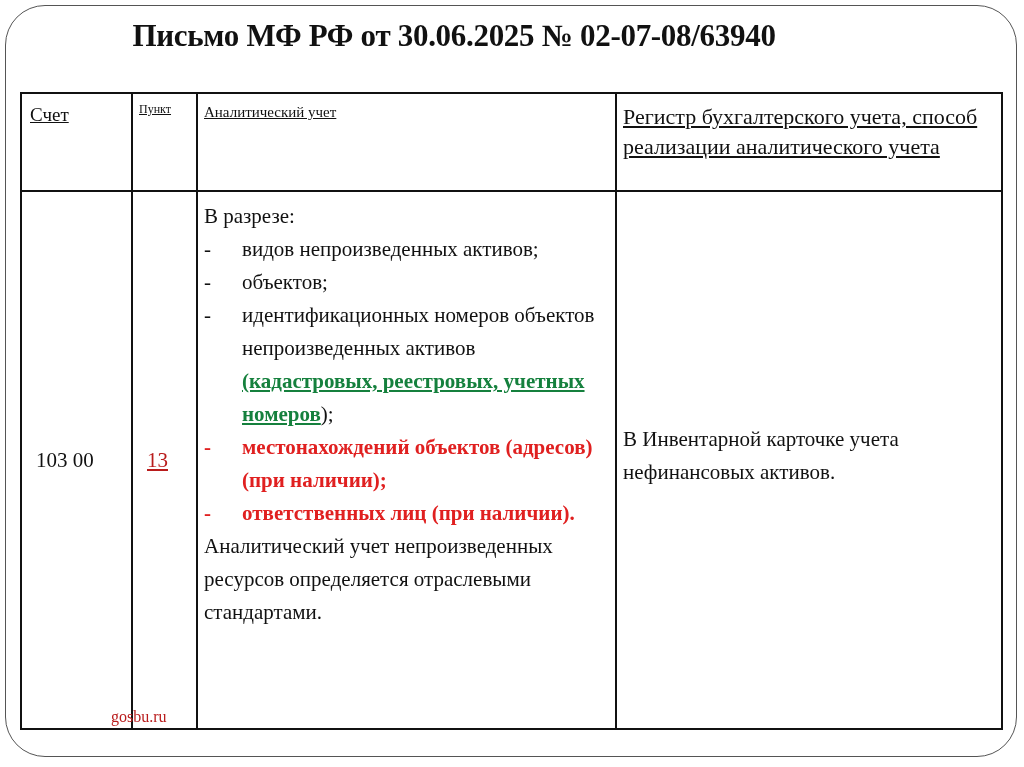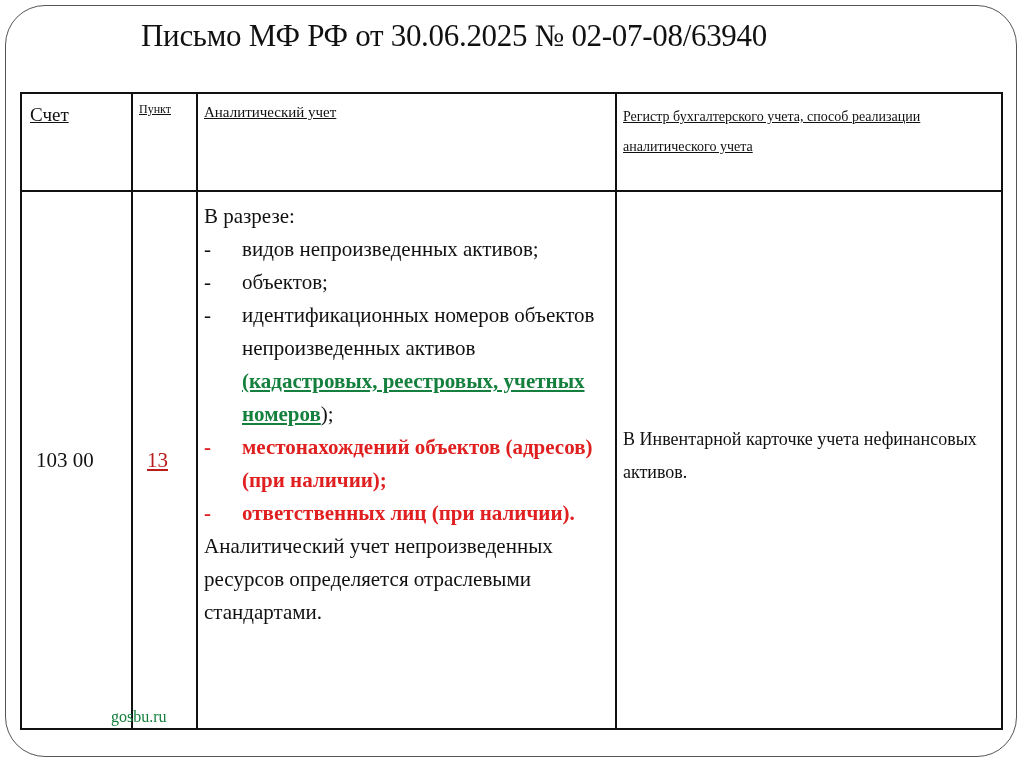--- a/index.html
+++ b/index.html
@@ -1,37 +1,37 @@
 <!DOCTYPE html>
 <html><head>
 <meta charset="utf-8">
 <style>
   html, body { margin:0; padding:0; background:#ffffff; }
   body { width:1024px; height:767px; position:relative; overflow:hidden; font-family:"Liberation Serif", serif; color:#111; }
   .frame { position:absolute; left:5px; top:5px; width:1012px; height:752px; border:1.5px solid #555; border-radius:40px; box-sizing:border-box; background:#fff; }
-  .title { position:absolute; left:0; top:18px; width:908px; text-align:center; font-family:"Liberation Serif", serif; font-weight:normal; font-size:31px; letter-spacing:-0.3px; color:#111; }
+  .title { position:absolute; left:0; top:18px; width:908px; text-align:center; font-family:"Liberation Serif", serif; font-weight:bold; font-size:31px; letter-spacing:-0.3px; color:#111; }
   table.doc { position:absolute; left:20px; top:92px; width:981px; border-collapse:collapse; table-layout:fixed; }
   table.doc td, table.doc th { border:2px solid #111; vertical-align:top; font-weight:normal; text-align:left; padding:14px; }
   .hdr td { height:70px;text-decoration:underline; }
   .hdr .c1 { font-size:19px; padding:10px 0 0 8px; }
   .hdr .c2 { font-size:12px; padding:8px 0 0 6px;margin-top:24px; }
   .hdr .c3 { font-size:15px; padding:10px 0 16px 6px; }
-  .hdr .c4 { font-size:14px; padding:8px 6px 0 6px; line-height:30px; }
+  .hdr .c4 { font-size:22px; padding:8px 6px 0 6px; line-height:30px; }
   .body-row td { height:508px; }
   .mid { vertical-align:middle !important; }
   .acct { font-size:21px; padding-left:8px; padding-bottom:4px; }
   .punkt { font-size:21px; padding-left:6px; padding-bottom:4px; }
   .punkt a { color:#b91c1c; text-decoration:underline; }
   .analytic { font-size:21px; line-height:33px; padding:8px 4px 8px 6px !important; }
   .li { display:flex; }
   .dash { width:38px; flex:0 0 38px; }
   .red { color:#e02020; font-weight:bold; }
   .red-u { color:#15803d; font-weight:bold; text-decoration:underline; }
-  .register { font-size:18px; line-height:33px; padding:0 6px 8px 6px !important; }
-  .footer { position:absolute; left:111px; top:708px; font-size:16px; color:#15803d; font-family:"Liberation Serif", serif; }
+  .register { font-size:21px; line-height:33px; padding:0 6px 8px 6px !important; }
+  .footer { position:absolute; left:111px; top:708px; font-size:16px; color:#b91c1c; font-family:"Liberation Serif", serif; }
 </style>
 </head>
 <body>
 
 <div class="frame"></div>
 
 <div class="title">Письмо МФ РФ от 30.06.2025 № 02-07-08/63940</div>
 
 <table class="doc">
   <colgroup>

